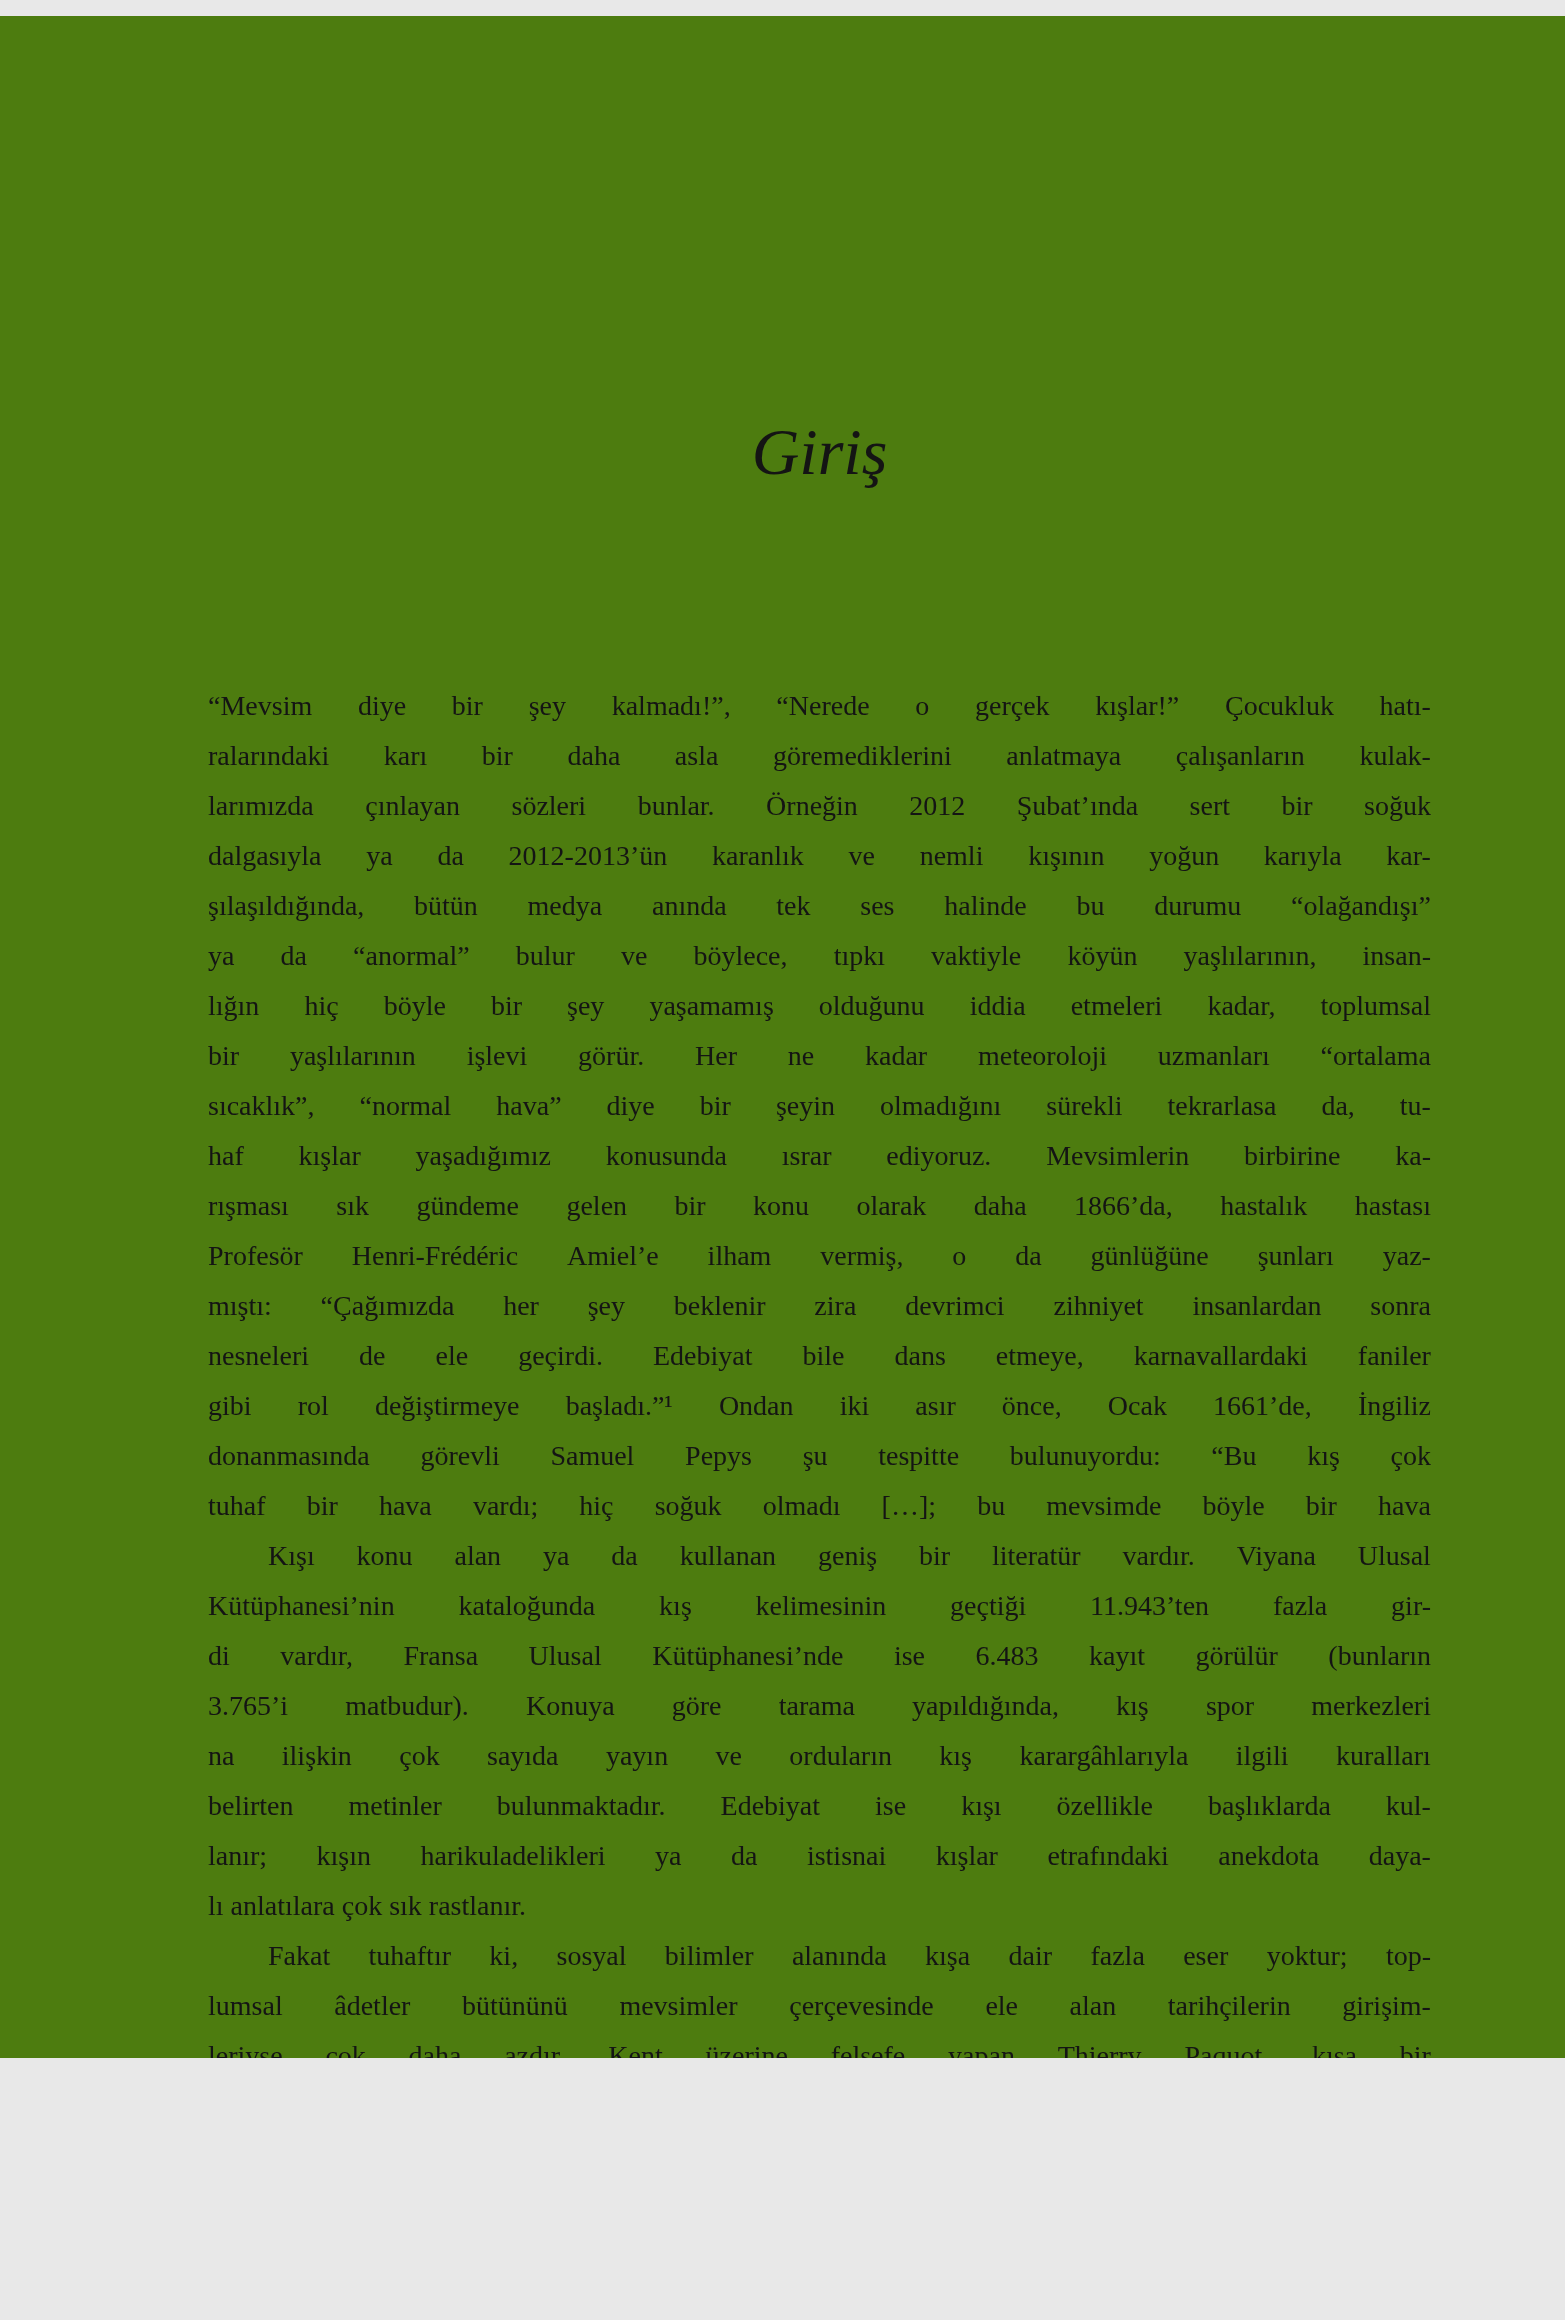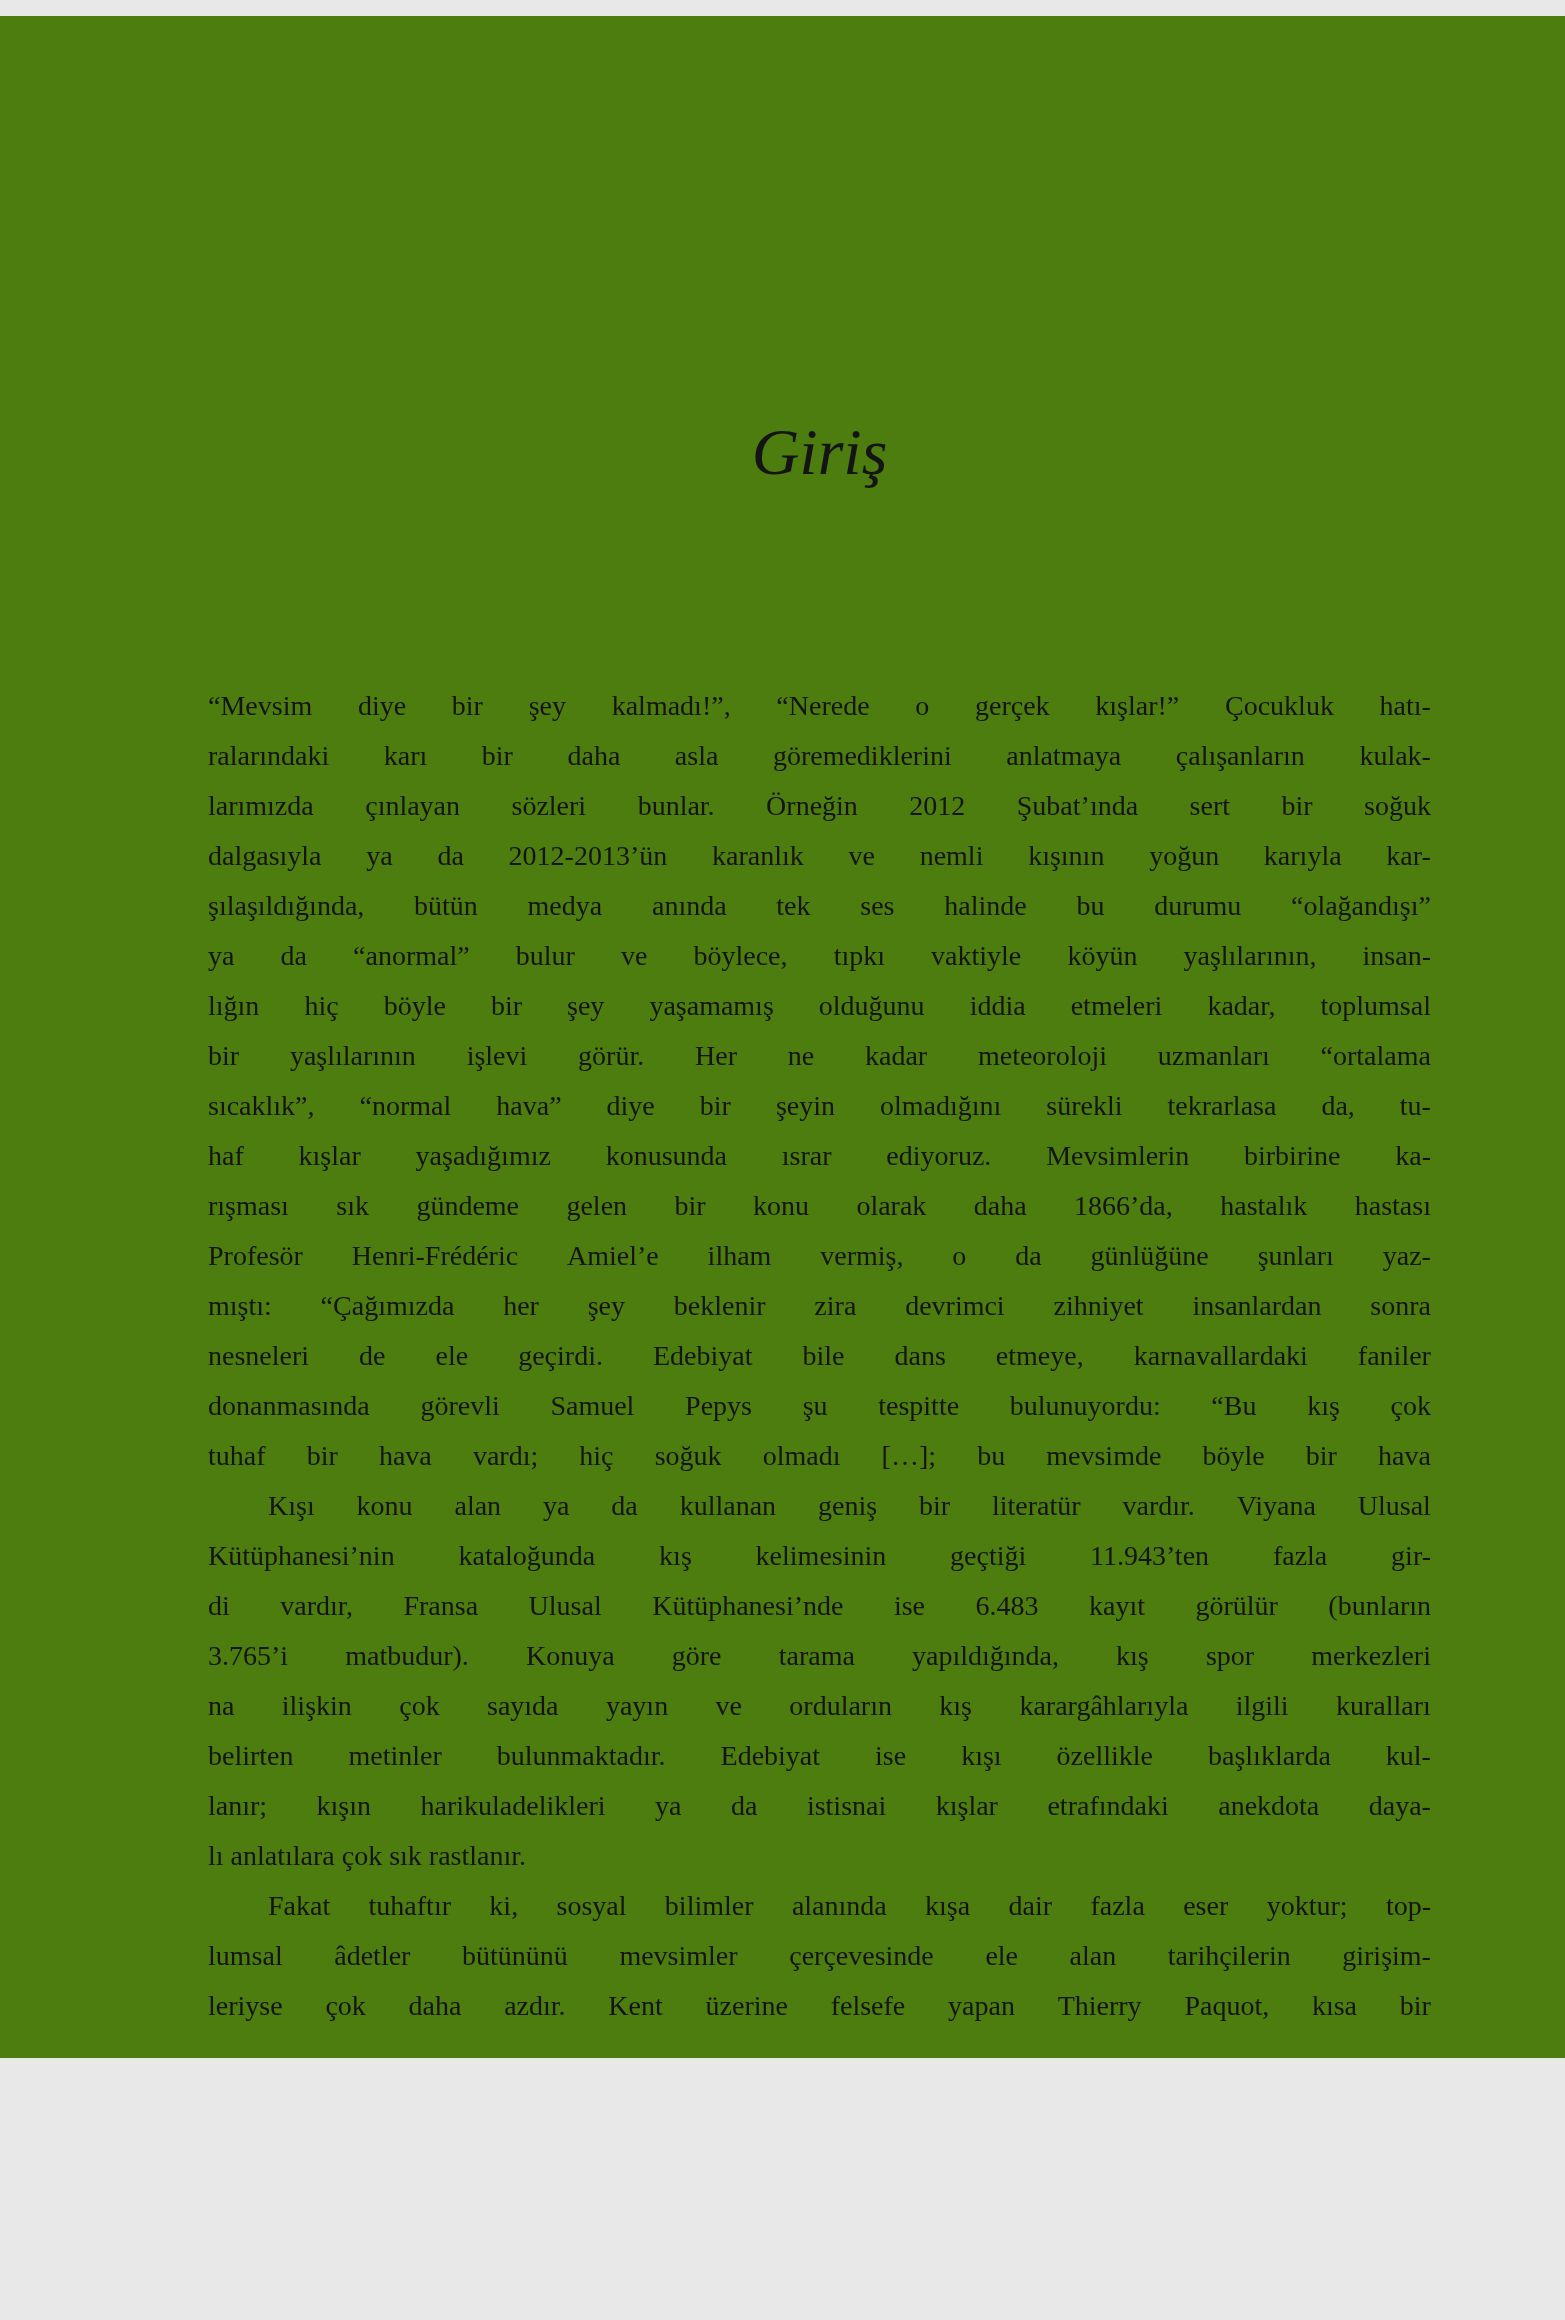--- a/index.html
+++ b/index.html
@@ -76,20 +76,21 @@
         <div class="line"><span>şılaşıldığında,</span><span>bütün</span><span>medya</span><span>anında</span><span>tek</span><span>ses</span><span>halinde</span><span>bu</span><span>durumu</span><span>“olağandışı”</span></div>
         <div class="line"><span>ya</span><span>da</span><span>“anormal”</span><span>bulur</span><span>ve</span><span>böylece,</span><span>tıpkı</span><span>vaktiyle</span><span>köyün</span><span>yaşlılarının,</span><span>insan-</span></div>
         <div class="line"><span>lığın</span><span>hiç</span><span>böyle</span><span>bir</span><span>şey</span><span>yaşamamış</span><span>olduğunu</span><span>iddia</span><span>etmeleri</span><span>kadar,</span><span>toplumsal</span></div>
         <div class="line"><span>bir</span><span>yaşlılarının</span><span>işlevi</span><span>görür.</span><span>Her</span><span>ne</span><span>kadar</span><span>meteoroloji</span><span>uzmanları</span><span>“ortalama</span></div>
         <div class="line"><span>sıcaklık”,</span><span>“normal</span><span>hava”</span><span>diye</span><span>bir</span><span>şeyin</span><span>olmadığını</span><span>sürekli</span><span>tekrarlasa</span><span>da,</span><span>tu-</span></div>
         <div class="line"><span>haf</span><span>kışlar</span><span>yaşadığımız</span><span>konusunda</span><span>ısrar</span><span>ediyoruz.</span><span>Mevsimlerin</span><span>birbirine</span><span>ka-</span></div>
         <div class="line"><span>rışması</span><span>sık</span><span>gündeme</span><span>gelen</span><span>bir</span><span>konu</span><span>olarak</span><span>daha</span><span>1866’da,</span><span>hastalık</span><span>hastası</span></div>
         <div class="line"><span>Profesör</span><span>Henri-Frédéric</span><span>Amiel’e</span><span>ilham</span><span>vermiş,</span><span>o</span><span>da</span><span>günlüğüne</span><span>şunları</span><span>yaz-</span></div>
         <div class="line"><span>mıştı:</span><span>“Çağımızda</span><span>her</span><span>şey</span><span>beklenir</span><span>zira</span><span>devrimci</span><span>zihniyet</span><span>insanlardan</span><span>sonra</span></div>
         <div class="line"><span>nesneleri</span><span>de</span><span>ele</span><span>geçirdi.</span><span>Edebiyat</span><span>bile</span><span>dans</span><span>etmeye,</span><span>karnavallardaki</span><span>faniler</span></div>
+        <div class="line"><span>gibi</span><span>rol</span><span>değiştirmeye</span><span>başladı.”¹</span><span>Ondan</span><span>iki</span><span>asır</span><span>önce,</span><span>Ocak</span><span>1661’de,</span><span>İngiliz</span></div>
         <div class="line"><span>donanmasında</span><span>görevli</span><span>Samuel</span><span>Pepys</span><span>şu</span><span>tespitte</span><span>bulunuyordu:</span><span>“Bu</span><span>kış</span><span>çok</span></div>
         <div class="line"><span>tuhaf</span><span>bir</span><span>hava</span><span>vardı;</span><span>hiç</span><span>soğuk</span><span>olmadı</span><span>[…];</span><span>bu</span><span>mevsimde</span><span>böyle</span><span>bir</span><span>hava</span></div>
       </div>
       <div class="para">
         <div class="line indent-first"><span>Kışı</span><span>konu</span><span>alan</span><span>ya</span><span>da</span><span>kullanan</span><span>geniş</span><span>bir</span><span>literatür</span><span>vardır.</span><span>Viyana</span><span>Ulusal</span></div>
         <div class="line"><span>Kütüphanesi’nin</span><span>kataloğunda</span><span>kış</span><span>kelimesinin</span><span>geçtiği</span><span>11.943’ten</span><span>fazla</span><span>gir-</span></div>
         <div class="line"><span>di</span><span>vardır,</span><span>Fransa</span><span>Ulusal</span><span>Kütüphanesi’nde</span><span>ise</span><span>6.483</span><span>kayıt</span><span>görülür</span><span>(bunların</span></div>
         <div class="line"><span>3.765’i</span><span>matbudur).</span><span>Konuya</span><span>göre</span><span>tarama</span><span>yapıldığında,</span><span>kış</span><span>spor</span><span>merkezleri</span></div>
         <div class="line"><span>na</span><span>ilişkin</span><span>çok</span><span>sayıda</span><span>yayın</span><span>ve</span><span>orduların</span><span>kış</span><span>karargâhlarıyla</span><span>ilgili</span><span>kuralları</span></div>
         <div class="line"><span>belirten</span><span>metinler</span><span>bulunmaktadır.</span><span>Edebiyat</span><span>ise</span><span>kışı</span><span>özellikle</span><span>başlıklarda</span><span>kul-</span></div>

